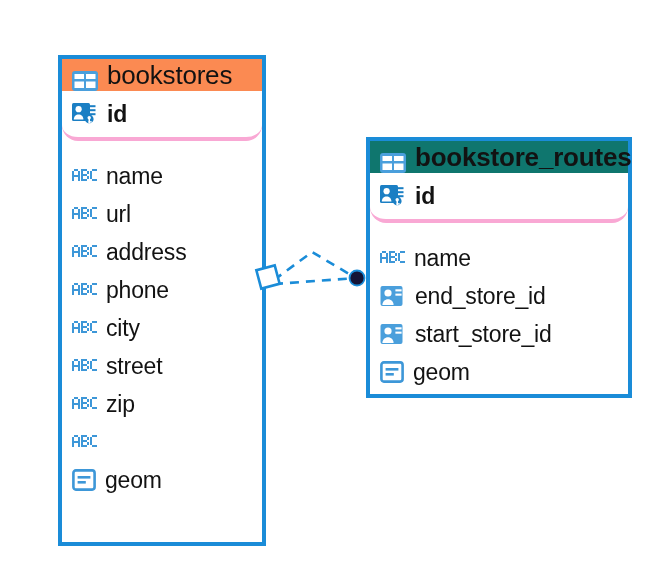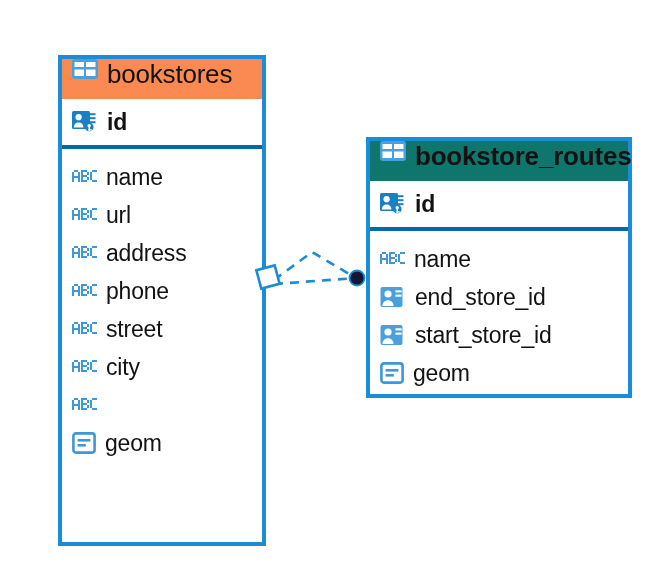--- a/index.html
+++ b/index.html
@@ -34,38 +34,39 @@
   }
   #entity-bookstore-routes {
     left: 366px;
     top: 137px;
     width: 266px;
     height: 261px;
   }
 
   .entity-header {
     display: flex;
-    align-items: flex-start;
+    align-items: flex-end;
     box-sizing: border-box;
-    height: 40px;
+    height: 32px;
     padding: 0 4px 0 10px;
     gap: 9px;
   }
   .entity-header.accent-orange { background: #fb8a52; }
   .entity-header.accent-gray   { background: #eaeaea; }
 
   .entity-title {
     font-size: 26px;
     color: #121212;
     letter-spacing: -0.2px;
     white-space: nowrap;
   }
 
   .pk-section {
-    border-bottom: 4px solid #0369a1;
+    border-bottom: 4px solid #f9a8d4;
+    border-radius: 16px;
   }
 
   .field-row {
     display: flex;
     align-items: center;
     box-sizing: border-box;
     height: 38px;
     padding: 0 6px 0 10px;
     gap: 9px;
   }
@@ -75,21 +76,21 @@
     font-size: 23px;
     color: #121212;
     white-space: nowrap;
     letter-spacing: -0.2px;
   }
   .field-label.pk {
     font-weight: bold;
     font-size: 23px;
   }
 
-  .field-list { padding-top: 9px; }
+  .field-list { padding-top: 16px; }
 
   
   .icon {
     flex: 0 0 auto;
     display: block;
   }
   .icon-table  { width: 26px; height: 20px; }
   .icon-key    { width: 26px; height: 24px; }
   .icon-fk     { width: 26px; height: 22px; }
   .icon-abc    { width: 25px; height: 14px; }
@@ -252,47 +253,69 @@
               <rect x="15" y="2" width="2" height="3"></rect>
                 <rect x="11" y="5" width="4" height="2"></rect>
               <rect x="15" y="7" width="2" height="3"></rect>
                 <rect x="11" y="10" width="4" height="2"></rect>
               <rect x="18" y="2" width="2" height="8"></rect>
                 <rect x="20" y="0" width="5" height="2"></rect>
               <rect x="20" y="10" width="5" height="2"></rect>
             </g>
           </svg>
         </span>
+        <span class="field-label">city</span>
+      </div>
+
+      <div class="field-row">
+        <span class="icon icon-abc">
+          <svg viewBox="0 0 25 14" width="25" height="14" aria-hidden="true">
+            <g fill="#3d97d8">
+              <rect x="0" y="2" width="2" height="10"></rect>
+                <rect x="2" y="0" width="4" height="2"></rect>
+              <rect x="6" y="2" width="2" height="10"></rect>
+                <rect x="2" y="6" width="4" height="2"></rect>
+              <rect x="9" y="0" width="2" height="12"></rect>
+                <rect x="11" y="0" width="4" height="2"></rect>
+              <rect x="15" y="2" width="2" height="3"></rect>
+                <rect x="11" y="5" width="4" height="2"></rect>
+              <rect x="15" y="7" width="2" height="3"></rect>
+                <rect x="11" y="10" width="4" height="2"></rect>
+              <rect x="18" y="2" width="2" height="8"></rect>
+                <rect x="20" y="0" width="5" height="2"></rect>
+              <rect x="20" y="10" width="5" height="2"></rect>
+            </g>
+          </svg>
+        </span>
         <span class="field-label">street</span>
       </div>
 
-      <div class="field-row">
-        <span class="icon icon-abc">
-          <svg viewBox="0 0 25 14" width="25" height="14" aria-hidden="true">
-            <g fill="#3d97d8">
-              <rect x="0" y="2" width="2" height="10"></rect>
-                <rect x="2" y="0" width="4" height="2"></rect>
-              <rect x="6" y="2" width="2" height="10"></rect>
-                <rect x="2" y="6" width="4" height="2"></rect>
-              <rect x="9" y="0" width="2" height="12"></rect>
-                <rect x="11" y="0" width="4" height="2"></rect>
-              <rect x="15" y="2" width="2" height="3"></rect>
-                <rect x="11" y="5" width="4" height="2"></rect>
-              <rect x="15" y="7" width="2" height="3"></rect>
-                <rect x="11" y="10" width="4" height="2"></rect>
-              <rect x="18" y="2" width="2" height="8"></rect>
-                <rect x="20" y="0" width="5" height="2"></rect>
-              <rect x="20" y="10" width="5" height="2"></rect>
-            </g>
-          </svg>
-        </span>
-        <span class="field-label">city</span>
-      </div>
-
-
+
+      <div class="field-row">
+        <span class="icon icon-abc">
+          <svg viewBox="0 0 25 14" width="25" height="14" aria-hidden="true">
+            <g fill="#3d97d8">
+              <rect x="0" y="2" width="2" height="10"></rect>
+                <rect x="2" y="0" width="4" height="2"></rect>
+              <rect x="6" y="2" width="2" height="10"></rect>
+                <rect x="2" y="6" width="4" height="2"></rect>
+              <rect x="9" y="0" width="2" height="12"></rect>
+                <rect x="11" y="0" width="4" height="2"></rect>
+              <rect x="15" y="2" width="2" height="3"></rect>
+                <rect x="11" y="5" width="4" height="2"></rect>
+              <rect x="15" y="7" width="2" height="3"></rect>
+                <rect x="11" y="10" width="4" height="2"></rect>
+              <rect x="18" y="2" width="2" height="8"></rect>
+                <rect x="20" y="0" width="5" height="2"></rect>
+              <rect x="20" y="10" width="5" height="2"></rect>
+            </g>
+          </svg>
+        </span>
+        <span class="field-label">zip</span>
+      </div>
 
       <div class="field-row">
         <span class="icon icon-abc">
           <svg viewBox="0 0 25 14" width="25" height="14" aria-hidden="true">
             <g fill="#3d97d8">
               <rect x="0" y="2" width="2" height="10"></rect>
                 <rect x="2" y="0" width="4" height="2"></rect>
               <rect x="6" y="2" width="2" height="10"></rect>
                 <rect x="2" y="6" width="4" height="2"></rect>
               <rect x="9" y="0" width="2" height="12"></rect>

